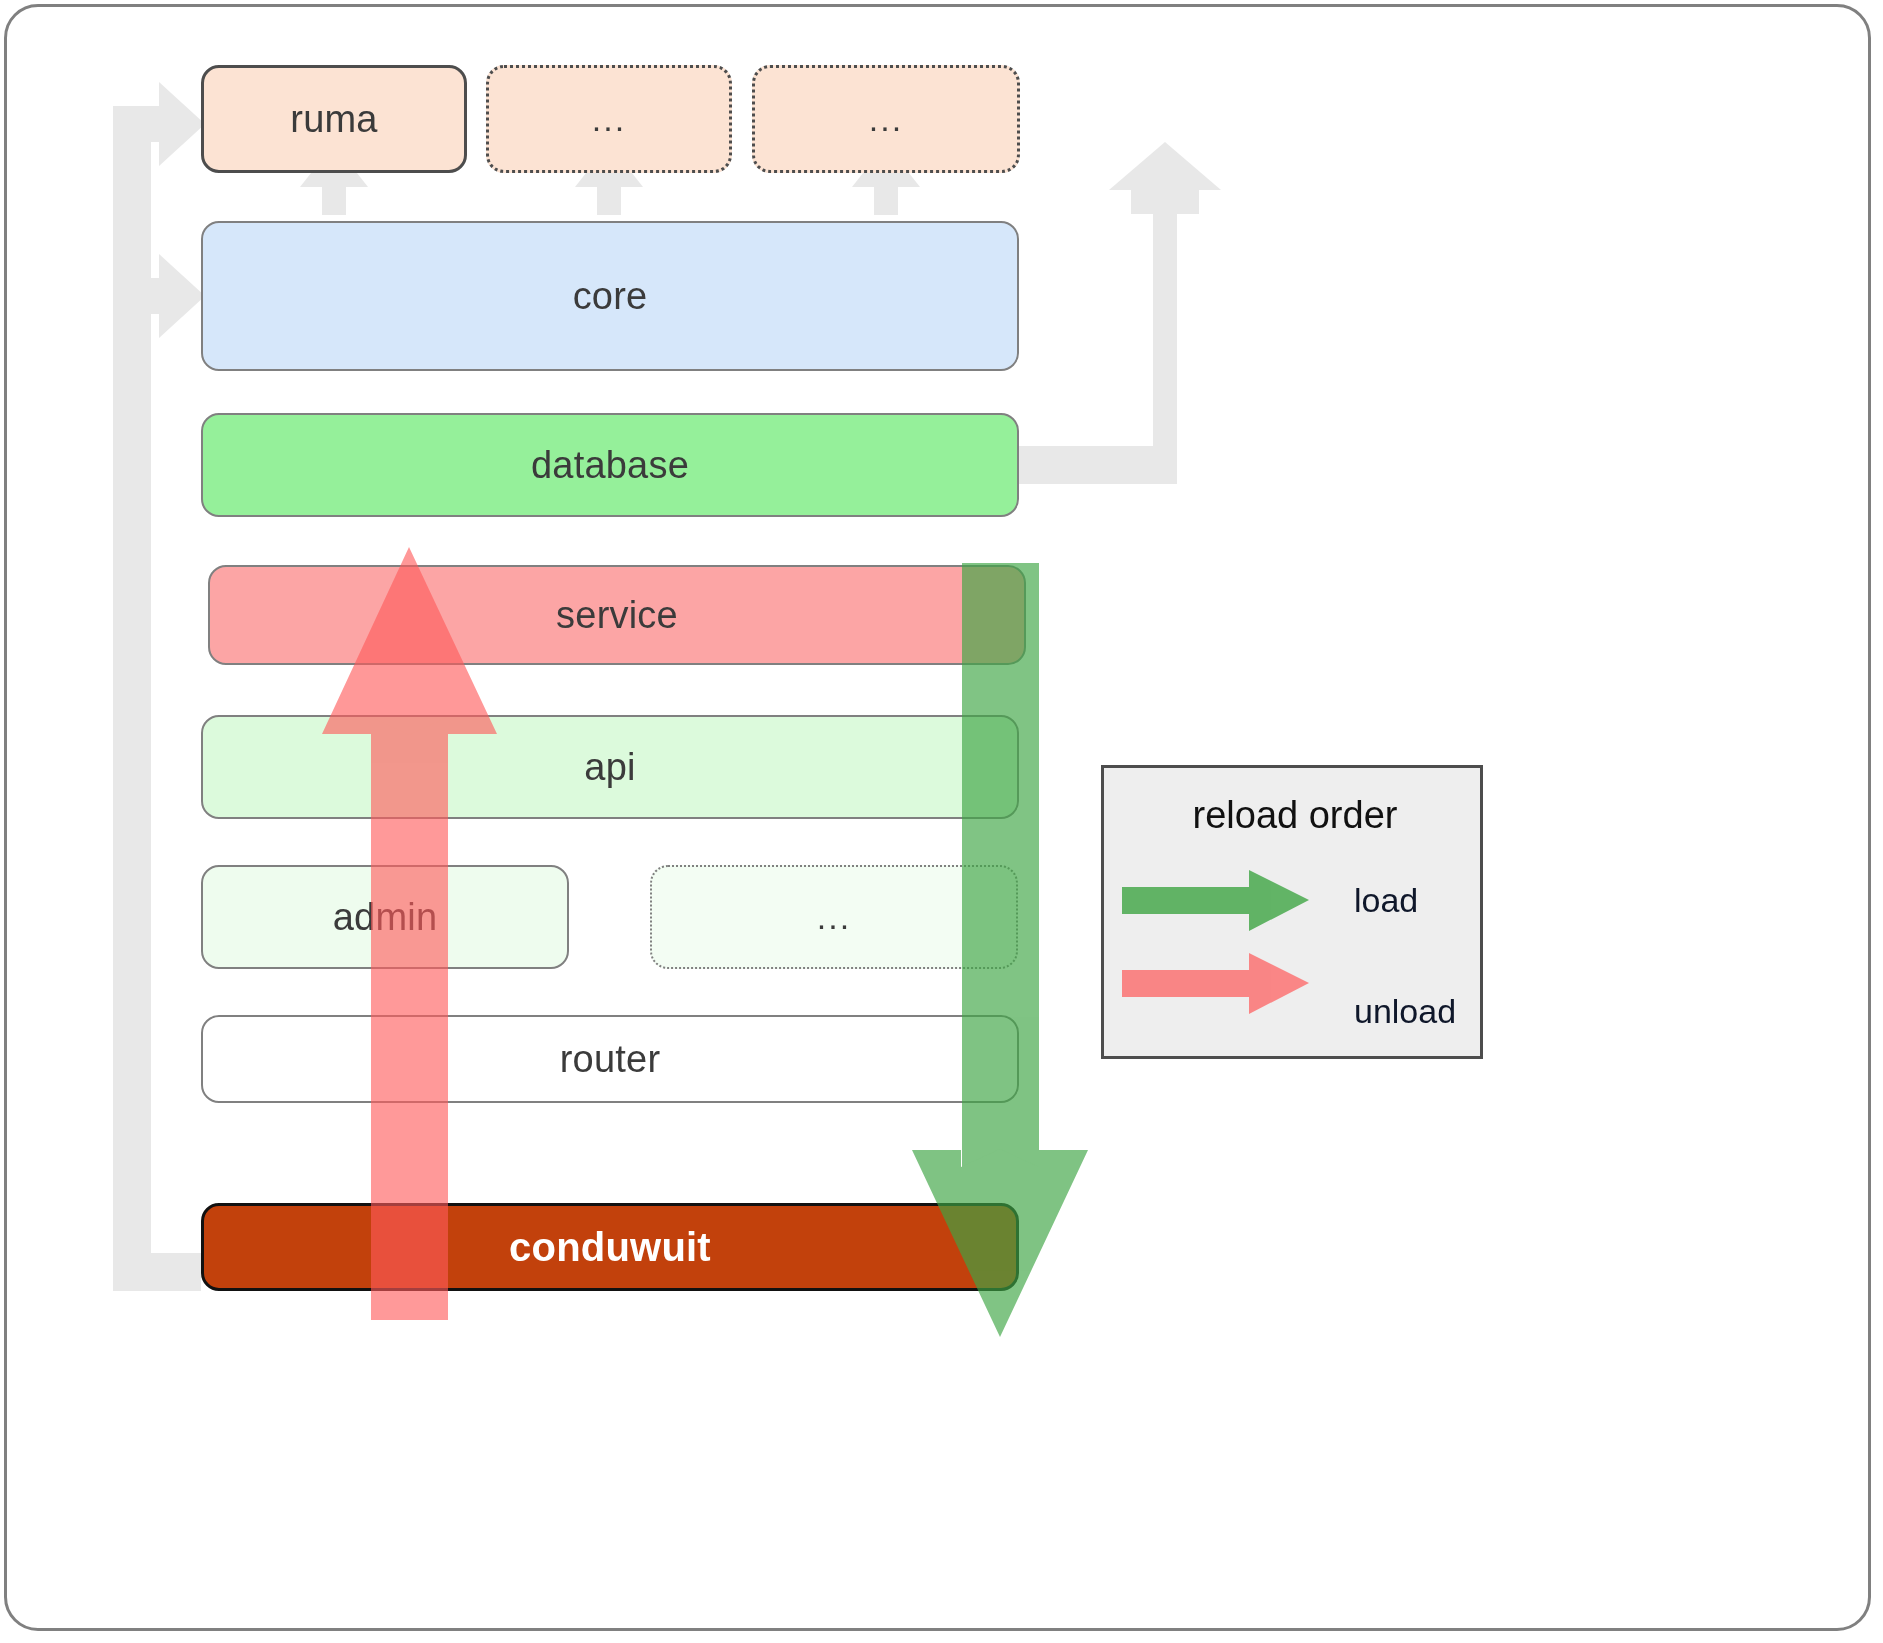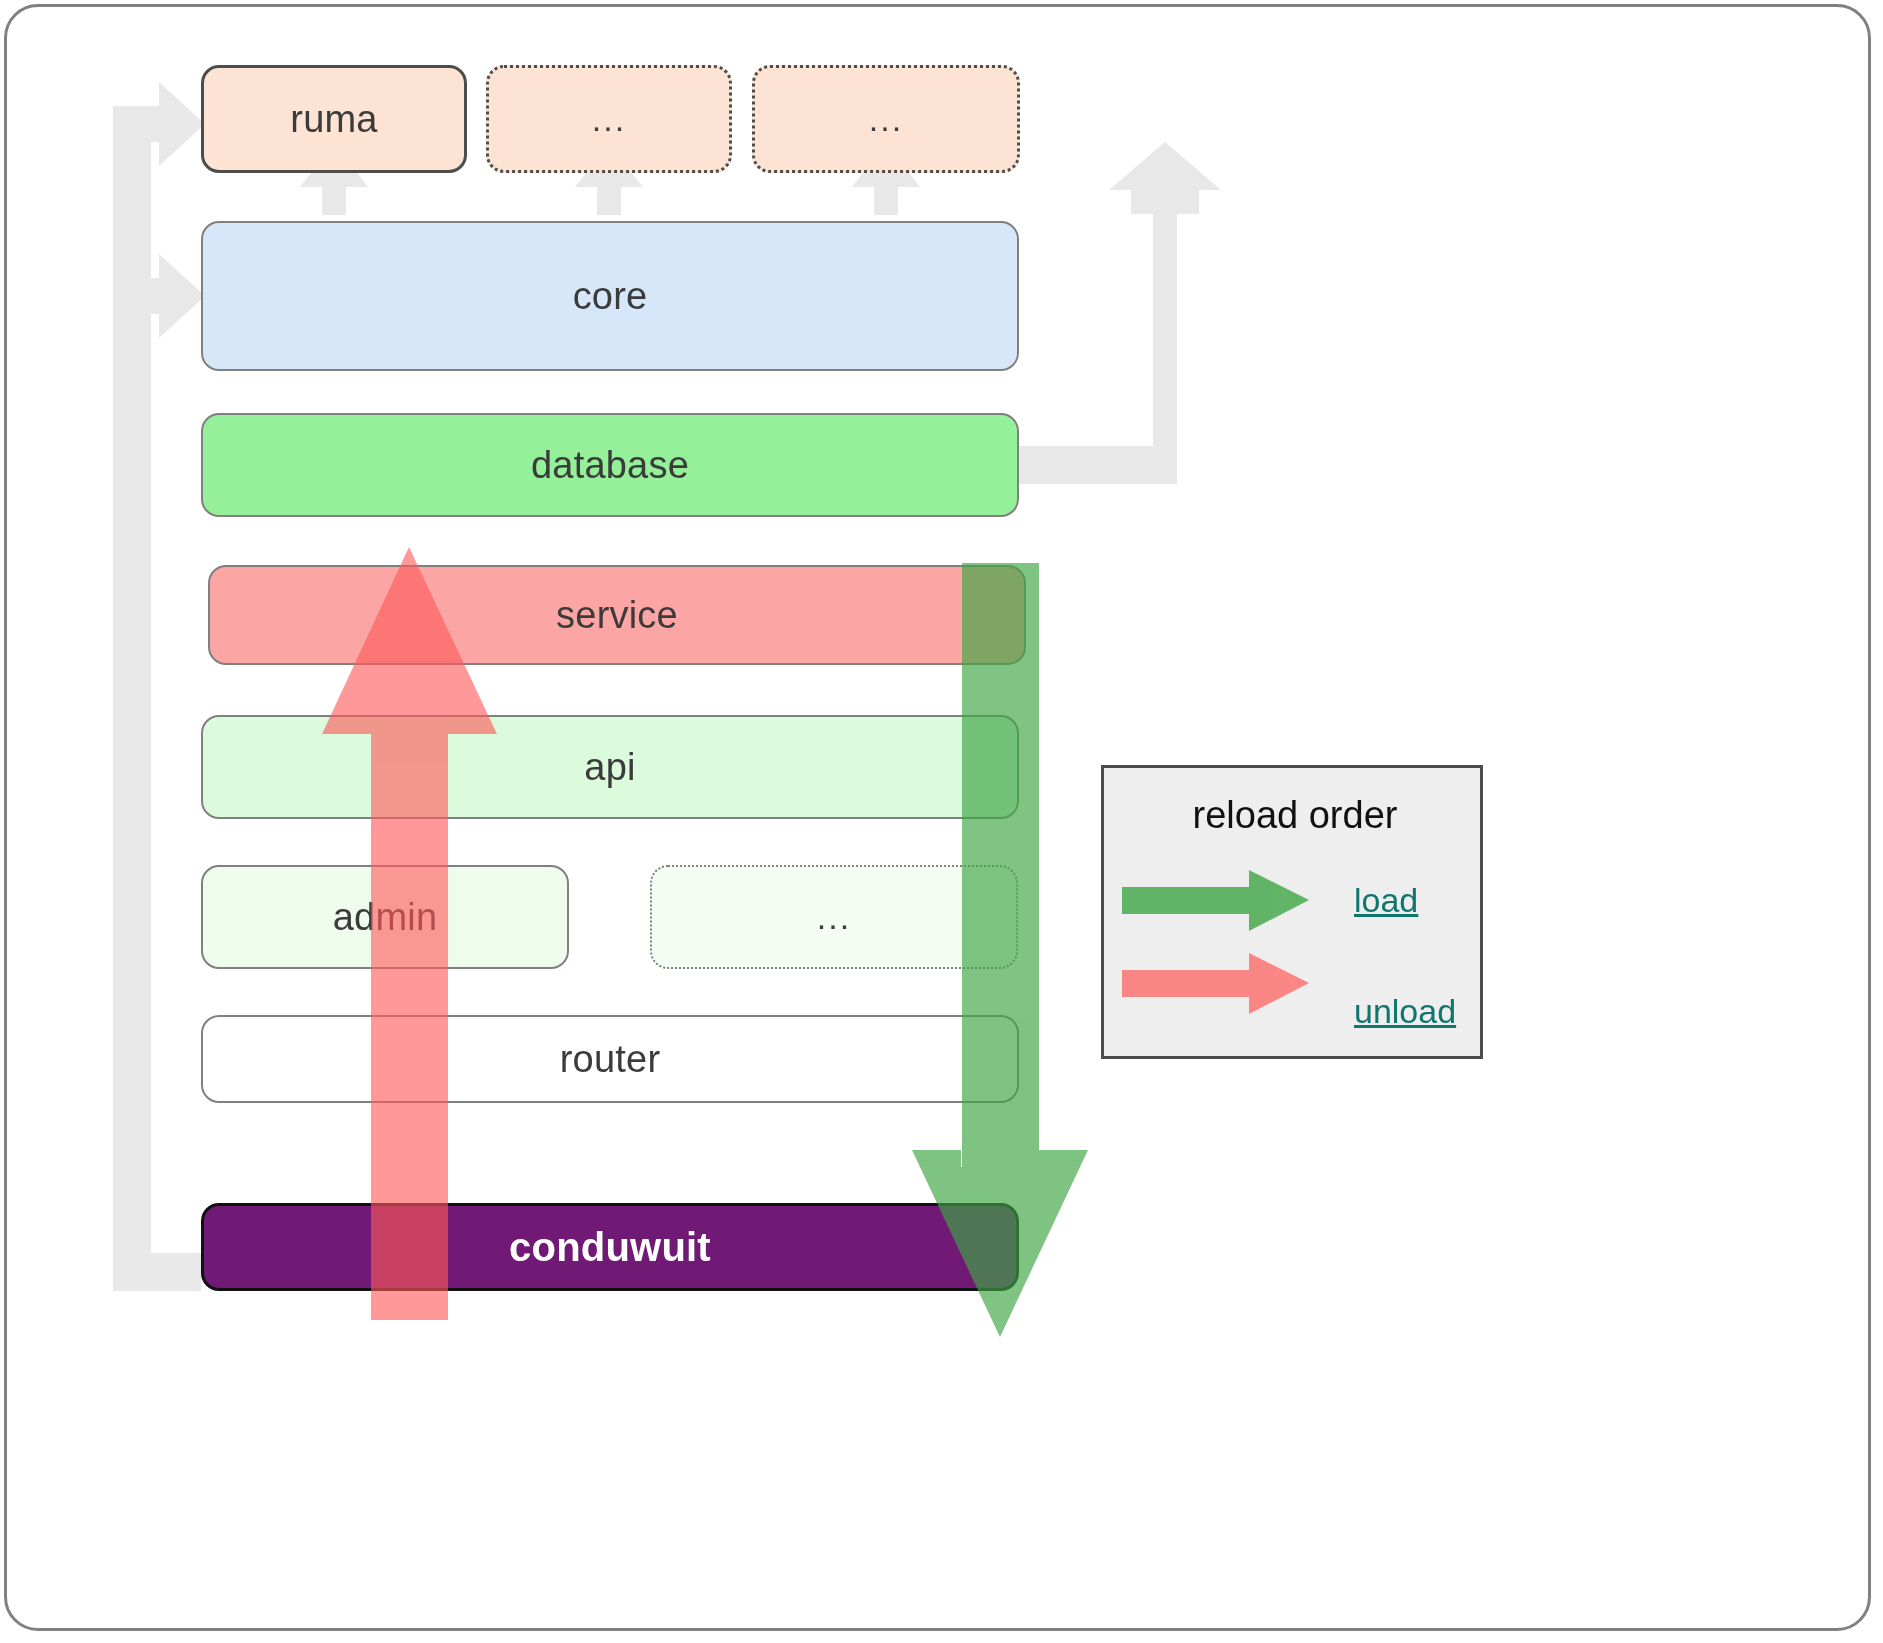--- a/index.html
+++ b/index.html
@@ -79,21 +79,21 @@
   #node-database { left: 201px; top: 413px; width: 818px; height: 104px; background: #95f09a; }
   #node-service  { left: 208px; top: 565px; width: 818px; height: 100px; background: #fca5a5; }
   #node-api      { left: 201px; top: 715px; width: 818px; height: 104px; background: #dcfadc; }
   #node-admin    { left: 201px; top: 865px; width: 368px; height: 104px; background: #eefcee; }
   #node-dots-c   { left: 650px; top: 865px; width: 368px; height: 104px; background: #f3fdf3; }
   #node-router   { left: 201px; top: 1015px; width: 818px; height: 88px; background: #ffffff; }
 
   
   #node-conduwuit {
     left: 201px; top: 1203px; width: 818px; height: 88px;
-    background: #701a75;
+    background: #c2410c;
     border: 3px solid #111111;
     border-radius: 18px;
     color: #ffffff;
     font-size: 40px;
     font-weight: bold;
   }
 
   
   #legend {
     position: absolute;
@@ -108,22 +108,21 @@
   #legend-title {
     position: absolute;
     left: 0; top: 26px; width: 382px;
     text-align: center;
     font-size: 38px;
     color: #111111;
   }
   .legend-label {
     position: absolute;
     font-size: 34px;
-    color: #0f766e;
-    text-decoration: underline;
+    color: #0f172a;
   }
   #legend-label-load   { left: 250px; top: 113px; }
   #legend-label-unload { left: 250px; top: 196px; margin-top: 28px; }
 </style>
 </head>
 <body>
 
 <div id="root">
   <div id="frame"></div>
 

